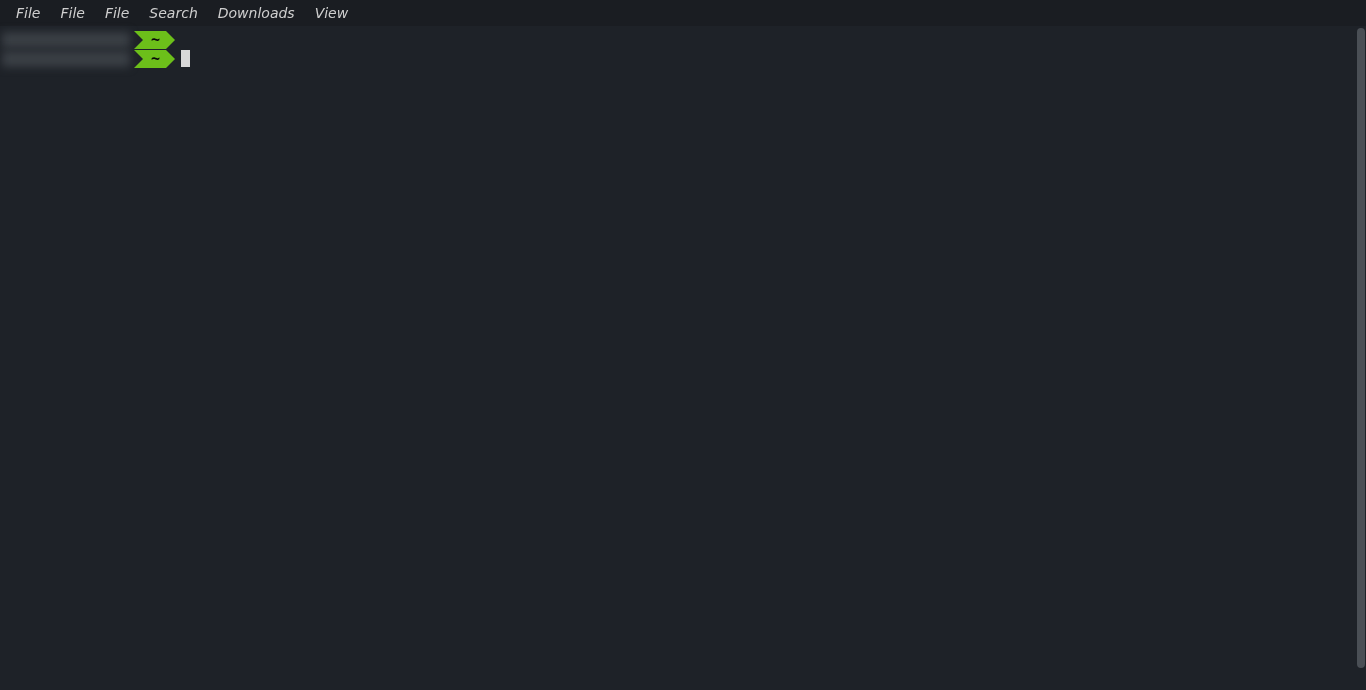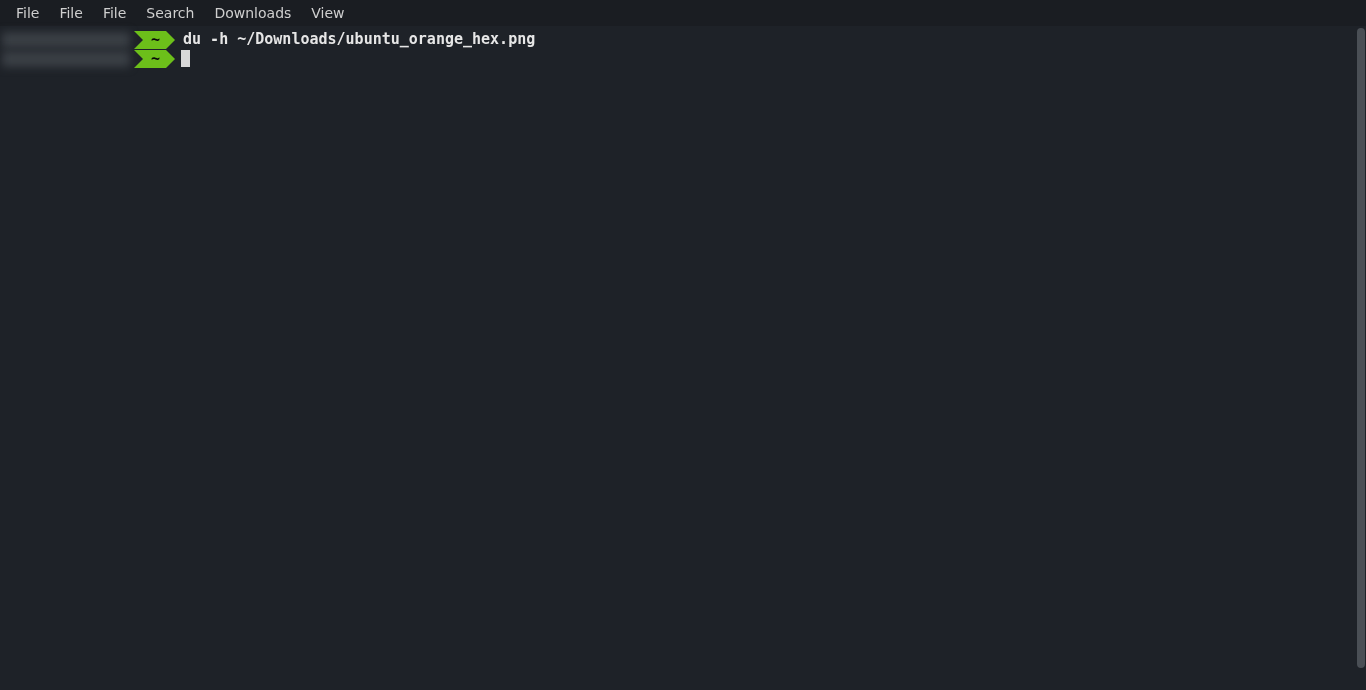--- a/index.html
+++ b/index.html
@@ -1,18 +1,19 @@
 <!DOCTYPE html>
 <html><head>
   <meta charset="utf-8">
   <style>
     * {
       margin: 0;
       padding: 0;
       box-sizing: border-box;
+      font-style: italic;
     }
     body {
       width: 1366px;
       height: 690px;
       background: #1e2228;
       font-family: "DejaVu Sans Mono", "Liberation Mono", monospace;
       font-size: 15px;
       color: #d8d8d8;
       overflow: hidden;
       position: relative;
@@ -134,21 +135,20 @@
 
 <div class="terminal-area">
 
   <div class="line">
     <span class="blurred-host"></span>
     <span class="prompt-seg">
       <span class="seg-arrow-in"></span>
       <span class="seg-body">~</span>
       <span class="seg-arrow-out"></span>
     </span>
-    <span class="cmd-text">du -h ~/Downloads/ubuntu_orange_hex.png</span>
   </div>
 
 
   <div class="line">
     <span class="blurred-host"></span>
     <span class="prompt-seg">
       <span class="seg-arrow-in"></span>
       <span class="seg-body">~</span>
       <span class="seg-arrow-out"></span>
     </span>

